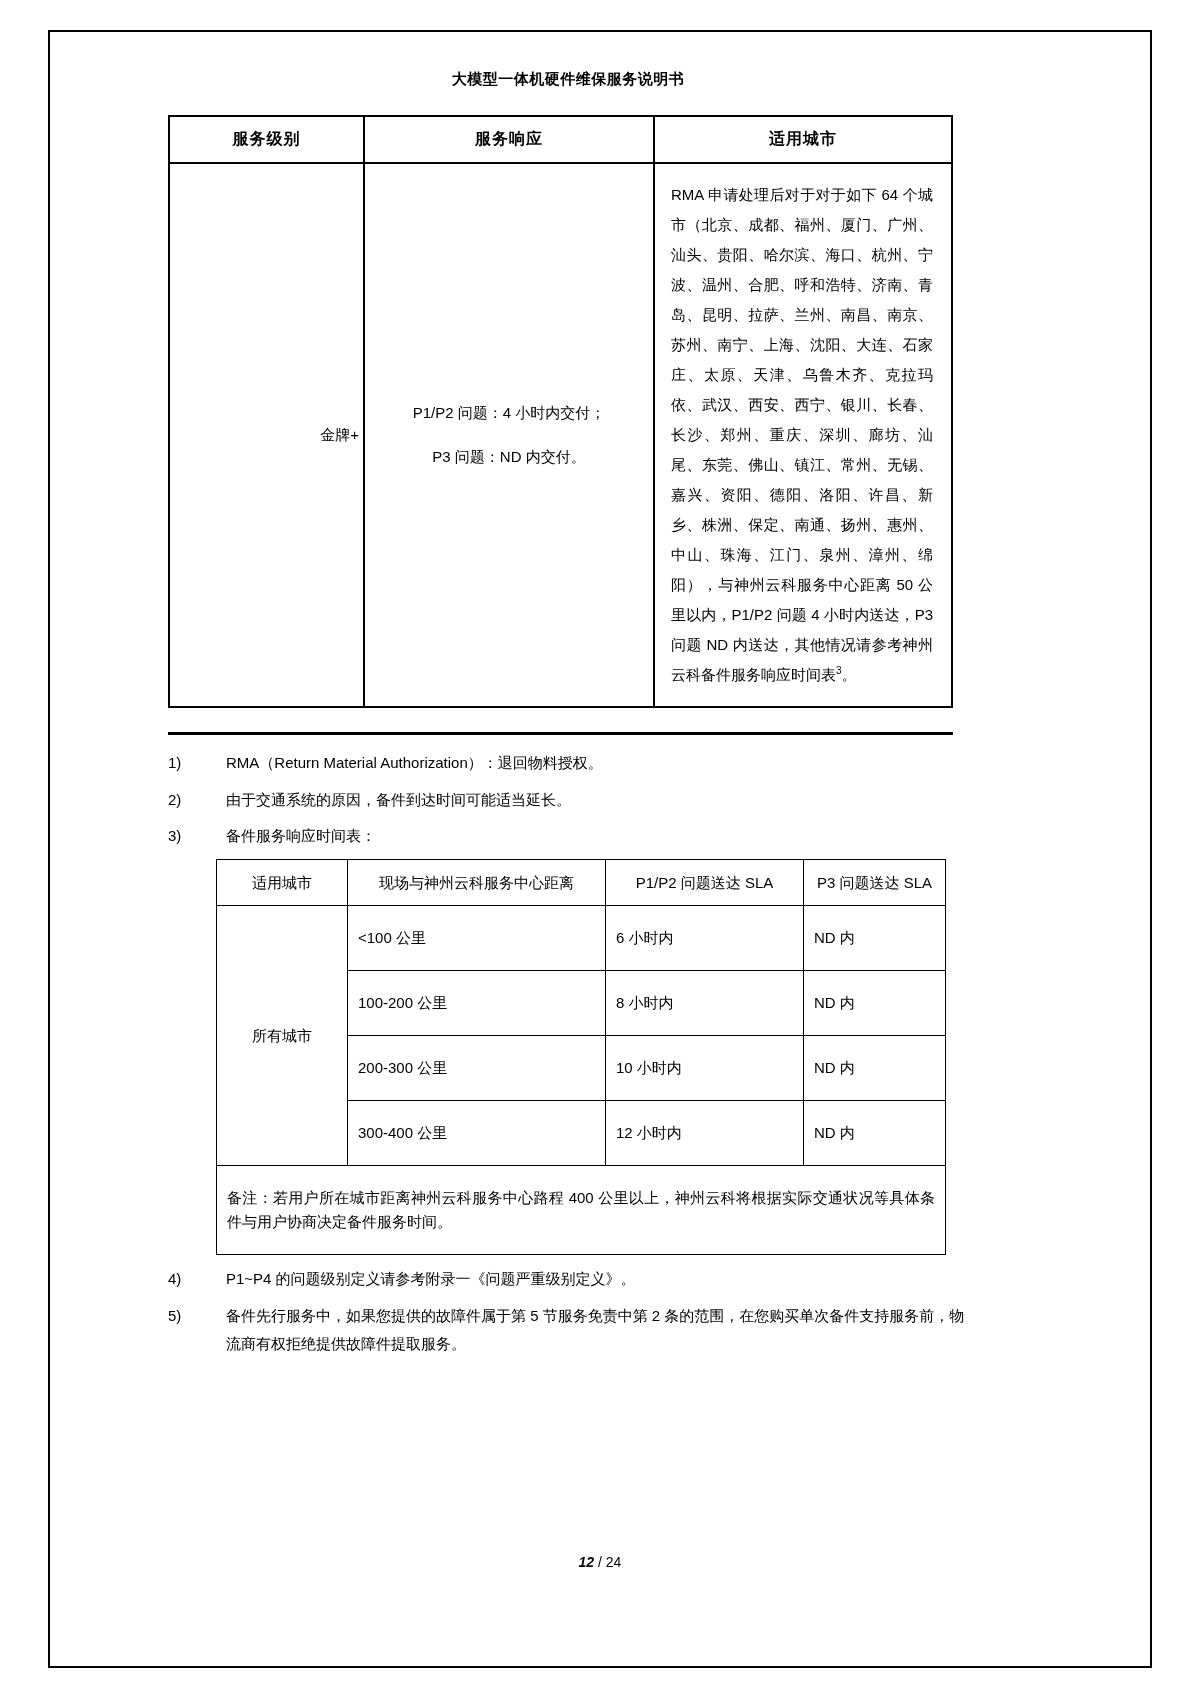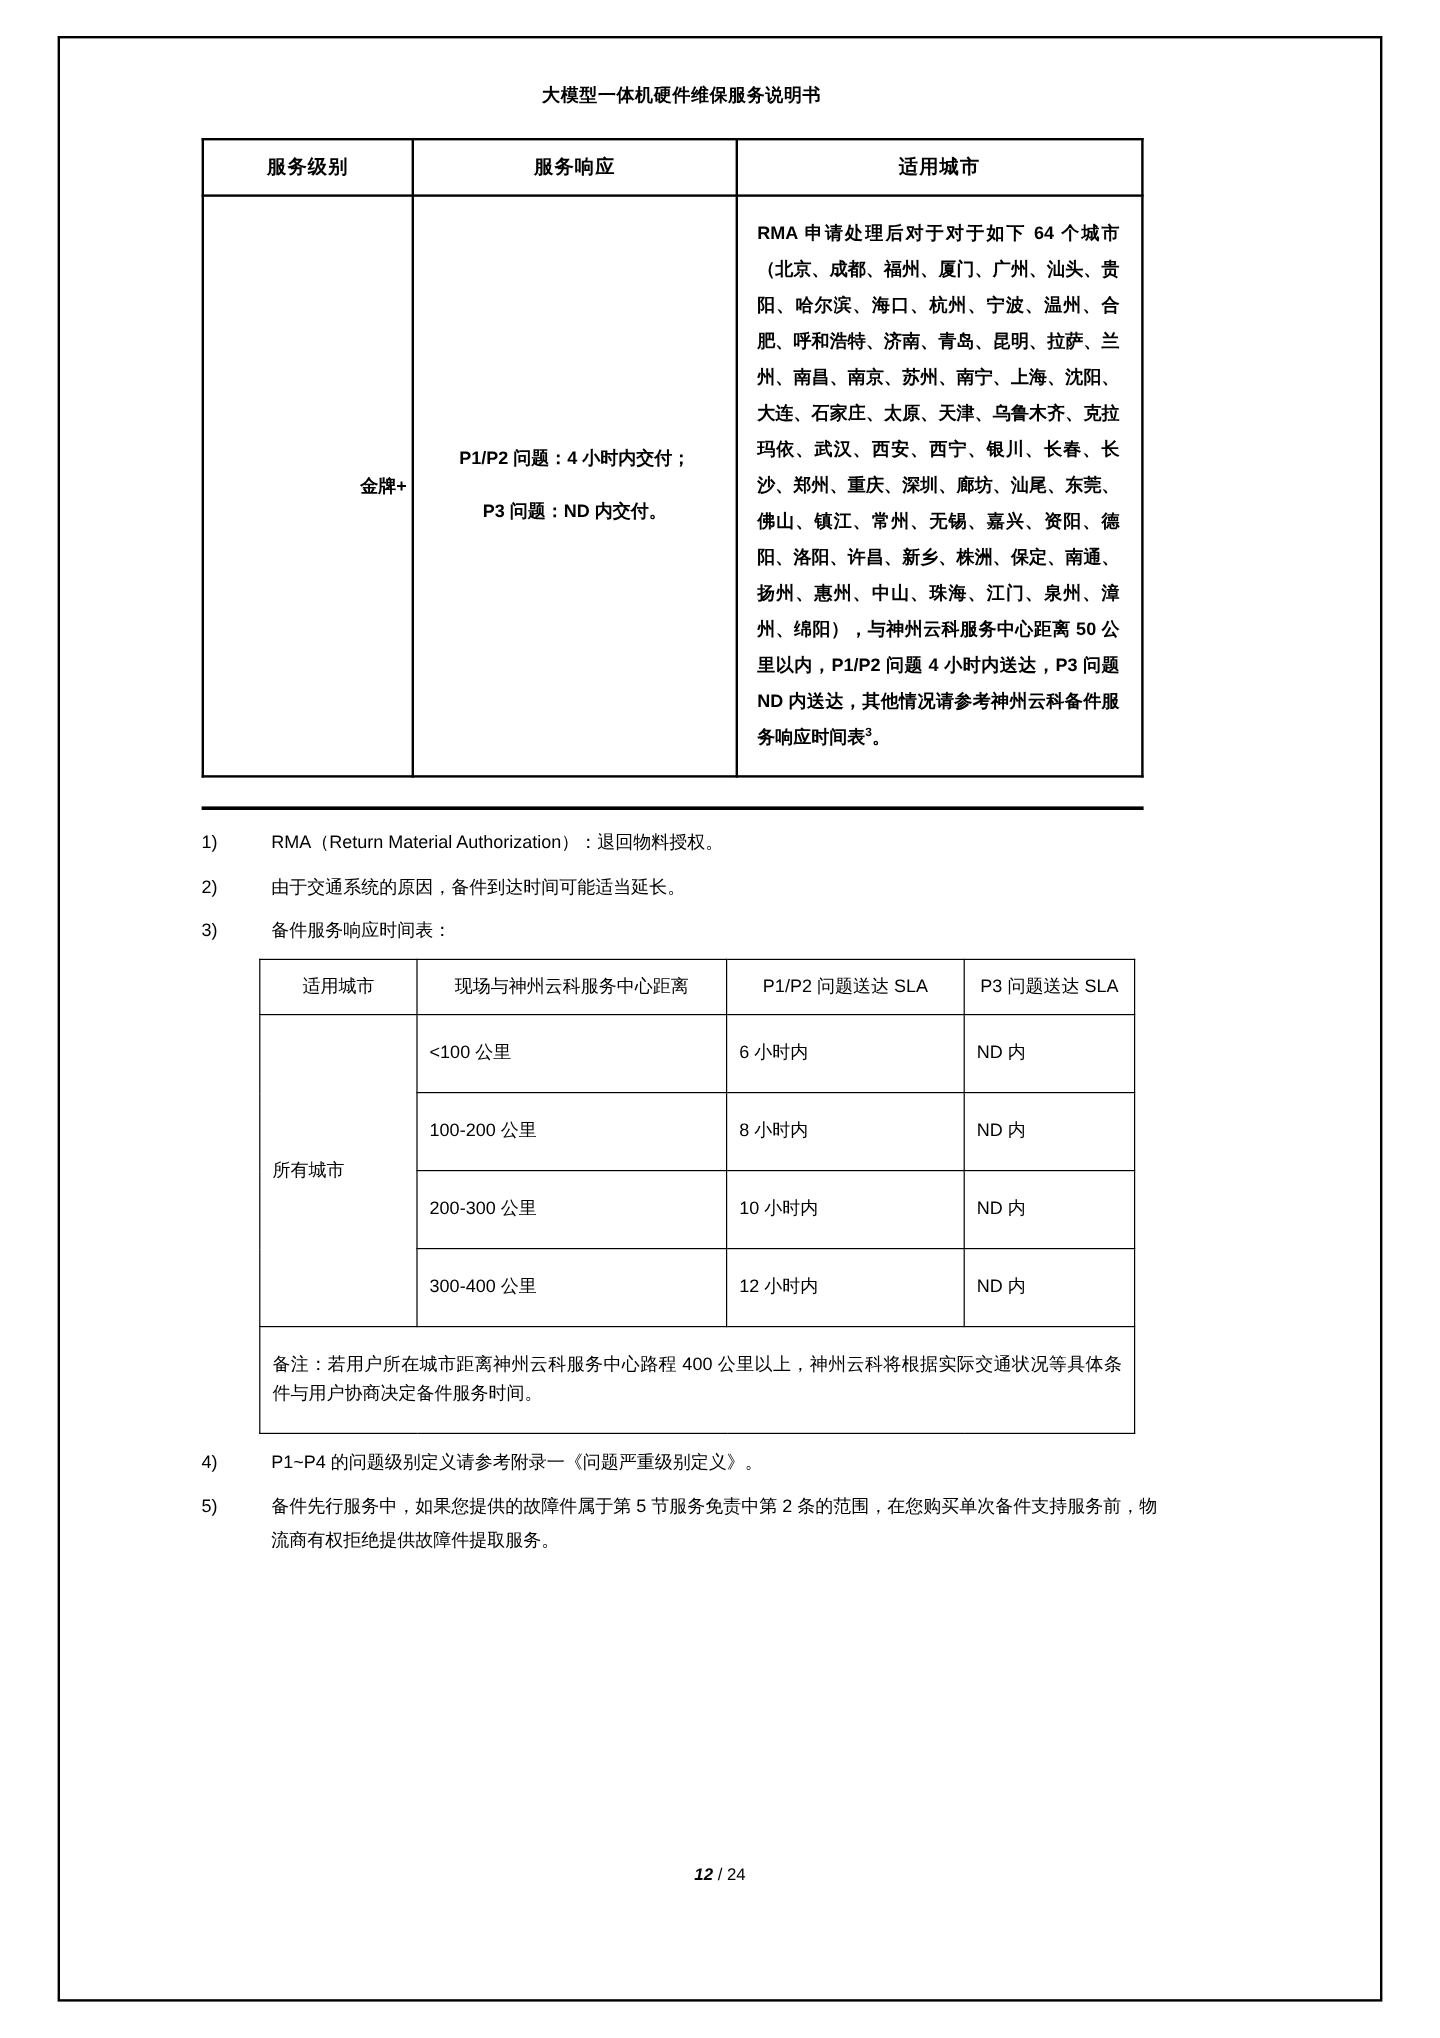--- a/index.html
+++ b/index.html
@@ -47,27 +47,26 @@
   table.svc {
     border-collapse: collapse;
     width: 785px;
     table-layout: fixed;
   }
   table.svc th, table.svc td {
     border: 2px solid #000;
     vertical-align: middle;
     font-size: 15px;
     color: #000;
-    font-weight: bold;
   }
   table.svc th {
     background: #fff;
     font-weight: bold;
     text-align: center;
-    padding: 12px 4px;
+    padding: 12px 14px;
     font-size: 16px;
     letter-spacing: 1px;
   }
   td.lvl {
     text-align: right;
     font-size: 15px;
     padding: 10px 4px;
     margin-top: 44px;
   }
   td.resp {
@@ -129,21 +128,21 @@
     text-align: center;
     font-weight: normal;
     padding: 10px 6px;
     line-height: 1.7;
   }
   table.sla td {
     padding: 20px 10px;
     line-height: 1.6;
   }
   td.city-all {
-    text-align: left;
+    text-align: center;
     vertical-align: middle;
   }
   td.remark {
     padding: 10px 12px;
     line-height: 1.9;
     text-align: justify;
   }
   
   .tail {
     font-size: 15px;

